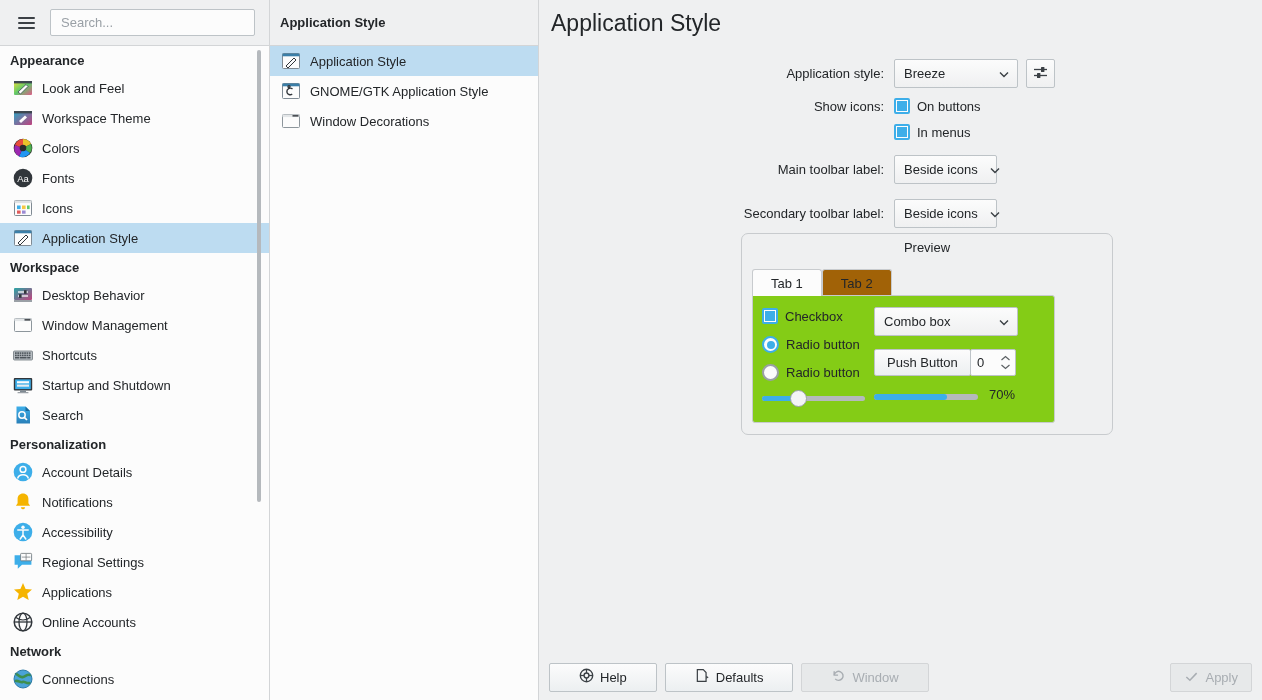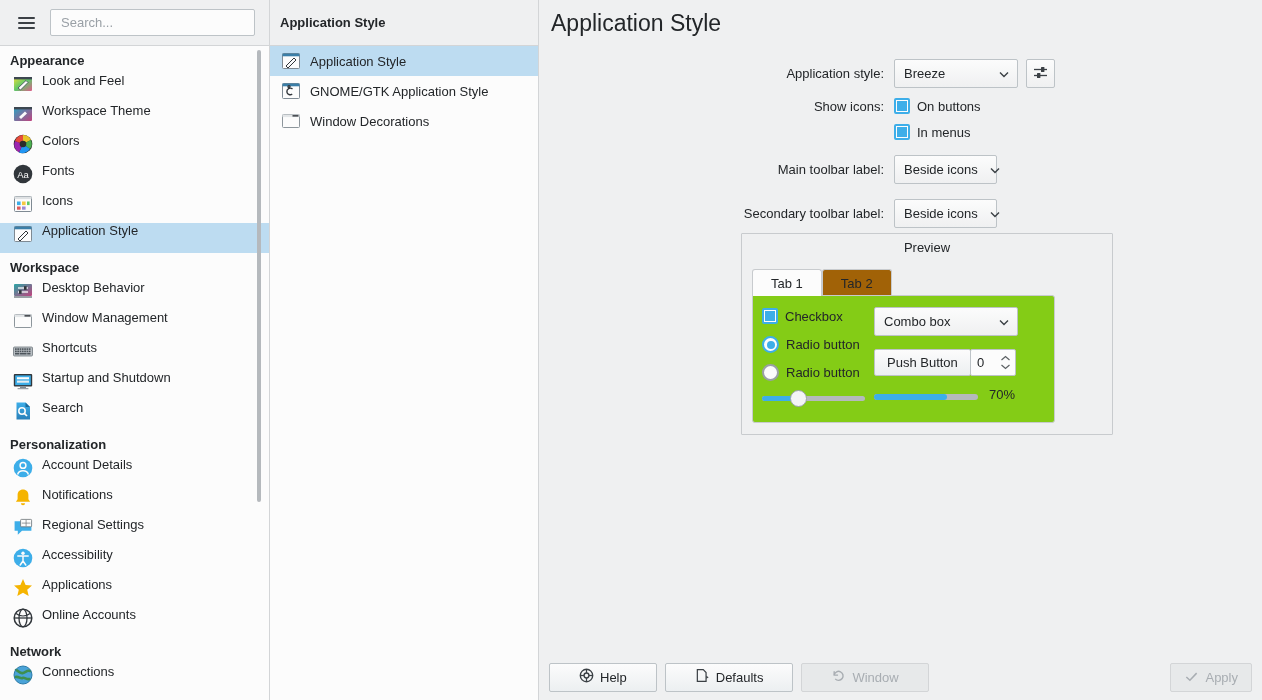--- a/index.html
+++ b/index.html
@@ -54,21 +54,21 @@
   #sidebar-scroll {
     flex: 1; position: relative; overflow: hidden;
     background: #fcfcfc;
   }
   .cat-header {
     font-weight: bold; font-size: 13px;
     color: #232629;
     padding: 7px 0 5px 10px;
   }
   .side-item {
-    height: 30px; display: flex; 
+    height: 30px; display: flex; align-items: center;
     padding-left: 12px; cursor: pointer;
     font-size: 13px; color: #232629;
   }
   .side-item.selected { background: #bddcf1; }
   .side-item .ico { width: 22px; height: 22px; margin-right: 8px; flex: none; position: relative; }
   .side-item .lbl { white-space: nowrap; }
   #side-scrollbar {
     position: absolute; right: 8px; top: 4px;
     width: 4px; height: 452px;
     background: #b5b9bd; border-radius: 2px;
@@ -144,21 +144,21 @@
     width: 16px; height: 16px; border: 2px solid #3daee9;
     background: #fcfcfc; border-radius: 2px;
     display: flex; align-items: center; justify-content: center; flex: none;
   }
   .cbox i { display:block; width: 10px; height: 10px; background: #3daee9; }
 
   
   #preview {
     position: absolute; left: 202px; top: 233px;
     width: 372px; height: 202px;
-    border: 1px solid #c8cbce; border-radius: 1px;
+    border: 1px solid #c8cbce; border-radius: 7px;
     background: #eff0f1;
   }
   #preview-title {
     text-align: center; font-size: 13px; color: #232629;
     padding-top: 6px;
   }
   #tabbar {
     position: absolute; left: 10px; top: 35px;
     display: flex; align-items: flex-end;
   }
@@ -417,33 +417,33 @@
           </div>
           <div class="side-item">
             <span class="ico"><svg width="22" height="22" viewBox="0 0 22 22">
                 <path d="M11 2.6 c-3.3 0-5.4 2.3-5.4 5.4 v4.2 l-1.7 2.6 h14.2 l-1.7-2.6 v-4.2 c0-3.1-2.1-5.4-5.4-5.4 z" fill="#f5b400"></path>
                 <path d="M8.9 16.2 a2.1 2.1 0 0 0 4.2 0 z" fill="#f5b400"></path>
               </svg></span>
             <span class="lbl">Notifications</span>
           </div>
           <div class="side-item">
             <span class="ico"><svg width="22" height="22" viewBox="0 0 22 22">
+                <circle cx="11" cy="11" r="9.3" fill="#3daee9"></circle>
+                <circle cx="11" cy="6.2" r="1.7" fill="#fcfcfc"></circle>
+                <path d="M5.8 9 h10.4 M11 9 v5 M11 14 l-2.8 4 M11 14 l2.8 4" stroke="#fcfcfc" stroke-width="1.5" fill="none" stroke-linecap="round"></path>
+              </svg></span>
+            <span class="lbl">Accessibility</span>
+          </div>
+          <div class="side-item">
+            <span class="ico"><svg width="22" height="22" viewBox="0 0 22 22">
                 <path d="M2.6 4.2 h16.8 v9.6 h-9.4 l-4.2 3.9 v-3.9 h-3.2 z" fill="#3daee9"></path>
                 <rect x="8.6" y="2.4" width="11" height="7.4" rx="0.8" fill="#fcfcfc" stroke="#6d7377" stroke-width="0.8"></rect>
                 <path d="M9.8 6.1 h8.6 M14.1 2.9 v6.4" stroke="#6d7377" stroke-width="0.7" fill="none"></path>
               </svg></span>
             <span class="lbl">Regional Settings</span>
-          </div>
-          <div class="side-item">
-            <span class="ico"><svg width="22" height="22" viewBox="0 0 22 22">
-                <circle cx="11" cy="11" r="9.3" fill="#3daee9"></circle>
-                <circle cx="11" cy="6.2" r="1.7" fill="#fcfcfc"></circle>
-                <path d="M5.8 9 h10.4 M11 9 v5 M11 14 l-2.8 4 M11 14 l2.8 4" stroke="#fcfcfc" stroke-width="1.5" fill="none" stroke-linecap="round"></path>
-              </svg></span>
-            <span class="lbl">Accessibility</span>
           </div>
           <div class="side-item">
             <span class="ico"><svg width="22" height="22" viewBox="0 0 22 22">
                 <path d="M11 2 L13.6 8 L20 8.6 L15.2 12.8 L16.7 19 L11 15.8 L5.3 19 L6.8 12.8 L2 8.6 L8.4 8 z" fill="#f5b400"></path>
               </svg></span>
             <span class="lbl">Applications</span>
           </div>
           <div class="side-item">
             <span class="ico"><svg width="22" height="22" viewBox="0 0 22 22">
                 <circle cx="11" cy="11" r="8.8" fill="none" stroke="#31363b" stroke-width="1.5"></circle>

